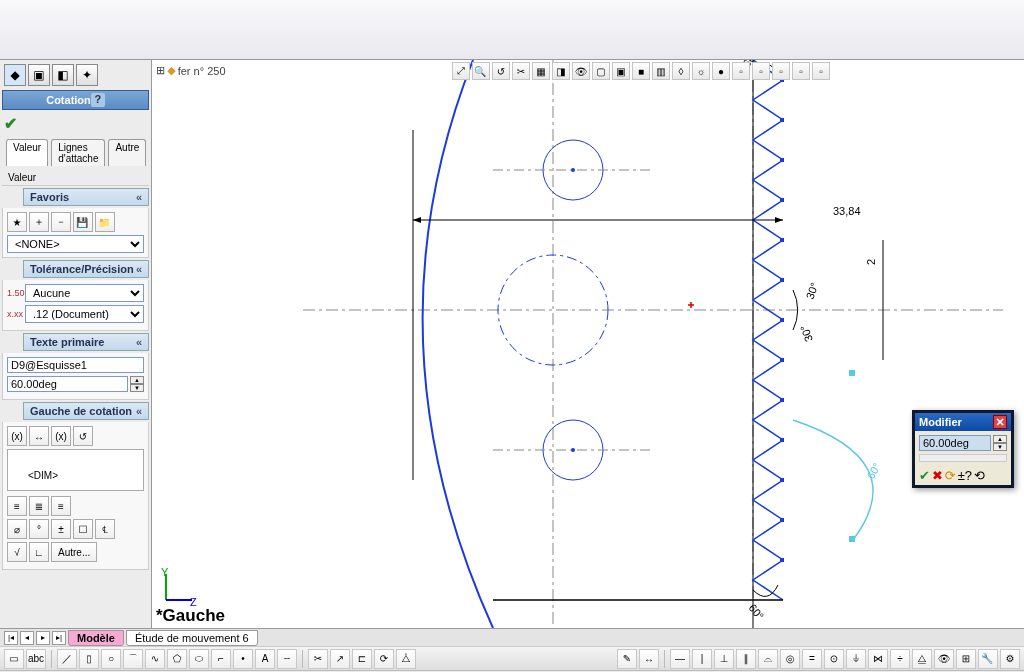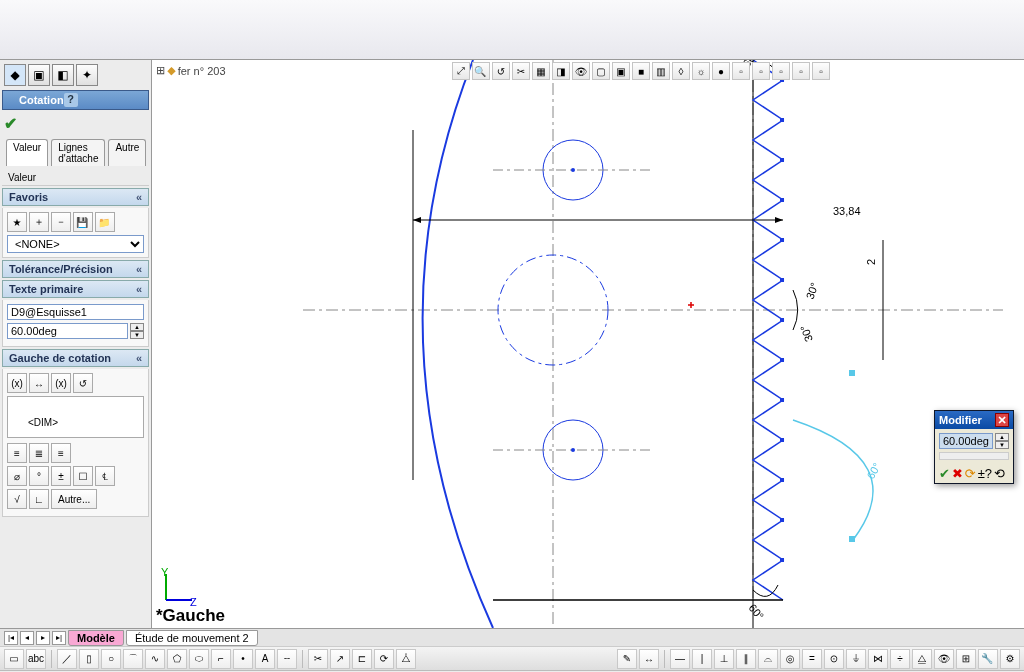--- a/index.html
+++ b/index.html
@@ -8,31 +8,31 @@
 .topbar { height: 60px; background: linear-gradient(#f9f9fb, #e8e8ee); border-bottom: 1px solid #999; display: flex; align-items: flex-end; padding: 4px 8px; }
 .topbar .spacer { flex: 1; }
 
 .main { display: flex; height: 568px; }
 
 .sidebar { width: 152px; background: #ececec; border-right: 1px solid #999; padding: 2px; display: flex; flex-direction: column; gap: 2px; }
 .panel-tabs { display: flex; gap: 2px; padding: 2px; }
 .panel-tabs .tab { width: 22px; height: 22px; border: 1px solid #888; background: linear-gradient(#fdfdfd,#e0e0e0); display: flex; align-items: center; justify-content: center; font-size: 12px; cursor: pointer; }
 .panel-tabs .tab.active { background: #d4e6f8; }
 
-.section-title { background: linear-gradient(#7ba7d6,#5b8bc6); color: #fff; padding: 2px 16px; border: 1px solid #3a5a8a; display: flex; align-items: center; justify-content: flex-start; font-weight: bold; }
+.section-title { background: linear-gradient(#7ba7d6,#5b8bc6); color: #fff; padding: 2px 16px; border: 1px solid #3a5a8a; display: flex; align-items: center; justify-content: center; font-weight: bold; }
 .section-title .help { background: #a8c8e8; color: #234; width: 14px; height: 14px; text-align: center; border-radius: 2px; cursor: pointer; }
 .section-ok { padding: 2px; }
 .section-ok span { color: #2a8a2a; font-size: 16px; font-weight: bold; }
 
 .subtabs { display: flex; gap: 3px; padding: 2px 4px; }
 .subtabs .st { padding: 2px 6px; border: 1px solid #999; border-bottom: none; background: #f4f4f4; border-radius: 3px 3px 0 0; cursor: pointer; font-size: 10px; }
 .subtabs .st.active { background: #fff; }
 .subline { padding: 2px 6px; font-size: 10px; border-bottom: 1px solid #ccc; }
 
-.grouphdr { background: linear-gradient(#dce8f4,#c4d8ec); border: 1px solid #8aa; padding: 2px 6px; display: flex; justify-content: space-between; font-weight: bold; color: #235; }
+.grouphdr { background: linear-gradient(#dce8f4,#c4d8ec); border: 1px solid #8aa; padding: 2px 6px; display: flex; justify-content: space-between; font-weight: bold; color: #235; margin-left: 21px; }
 .grouphdr .chev { color: #457; cursor: pointer; }
 
 .groupbody { background: #f8f8f8; border: 1px solid #ccc; border-top: none; padding: 4px; }
 .iconrow { display: flex; gap: 2px; margin-bottom: 3px; }
 .iconrow .ibtn { width: 20px; height: 20px; border: 1px solid #aaa; background: linear-gradient(#fff,#eee); cursor: pointer; display: flex; align-items: center; justify-content: center; font-size: 10px; }
 select, input[type=text] { width: 100%; border: 1px solid #7a9acb; background: #fff; padding: 1px 3px; font-size: 11px; }
 .field { margin-bottom: 3px; display: flex; align-items: center; gap: 2px; }
 .field .label-icon { width: 16px; font-size: 9px; color: #a33; }
 .field select, .field input { flex: 1; }
 .spin { width: 14px; display: flex; flex-direction: column; }
@@ -42,21 +42,21 @@
 .canvas-wrap { flex: 1; position: relative; background: #fff; overflow: hidden; }
 .feature-tree { position: absolute; left: 4px; top: 4px; font-size: 10px; color: #444; display: flex; align-items: center; gap: 2px; z-index: 5; }
 .feature-tree .ico { color: #d49a2a; }
 .view-label { position: absolute; left: 4px; bottom: 2px; font-weight: bold; font-size: 17px; }
 .triad { position: absolute; left: 6px; bottom: 18px; }
 svg.drawing { width: 100%; height: 100%; }
 
 .view-toolbar { position: absolute; left: 300px; top: 2px; display: flex; gap: 2px; z-index: 5; }
 .view-toolbar .vbtn { width: 18px; height: 18px; border: 1px solid #c4c4c4; background: linear-gradient(#fdfdfd,#e8e8e8); cursor: pointer; font-size: 10px; display: flex; align-items: center; justify-content: center; }
 
-.modifier-dlg { position: absolute; right: 10px; top: 410px; width: 80px; background: #ece9d8; border: 1px solid #0f172a; box-shadow: 2px 2px 6px rgba(0,0,0,.4); z-index: 20; }
+.modifier-dlg { position: absolute; right: 10px; top: 410px; width: 102px; background: #ece9d8; border: 3px solid #0f172a; box-shadow: 2px 2px 6px rgba(0,0,0,.4); z-index: 20; }
 .modifier-dlg .titlebar { background: linear-gradient(#2a6ac4,#0a4aa4); color: #fff; padding: 2px 4px; display: flex; justify-content: space-between; align-items: center; font-weight: bold; }
 .modifier-dlg .titlebar .close { background: #d44; color: #fff; width: 14px; height: 14px; text-align: center; border: 1px solid #800; cursor: pointer; }
 .modifier-dlg .body { padding: 4px; }
 .modifier-dlg .btnrow { display: flex; gap: 2px; padding: 2px 4px; }
 .modifier-dlg .btnrow span { cursor: pointer; font-size: 13px; }
 
 .bottom-tabs { height: 18px; background: #e4e4e4; border-top: 1px solid #999; display: flex; align-items: center; padding: 0 4px; gap: 2px; }
 .bottom-tabs .nav { width: 14px; height: 14px; border: 1px solid #999; background: #fff; font-size: 8px; display: flex; align-items: center; justify-content: center; cursor: pointer; }
 .bottom-tabs .tab { padding: 1px 8px; border: 1px solid #999; background: #fff; cursor: pointer; border-radius: 0 0 3px 3px; }
 .bottom-tabs .tab.active { background: #f9a8d4; font-weight: bold; }
@@ -106,20 +106,30 @@
         <div class="ibtn">－</div>
         <div class="ibtn">💾</div>
         <div class="ibtn">📁</div>
       </div>
       <select><option>&lt;NONE&gt;</option></select>
     </div>
 
     <div class="grouphdr">
       <span>Tolérance/Précision</span>
       <span class="chev">«</span>
+    </div>
+    <div class="groupbody">
+      <div class="field">
+          <span class="label-icon">1.50</span>
+        <select><option>Aucune</option></select>
+      </div>
+      <div class="field">
+          <span class="label-icon">x.xx</span>
+        <select><option>.12 (Document)</option></select>
+      </div>
     </div>
 
     <div class="grouphdr">
       <span>Texte primaire</span>
       <span class="chev">«</span>
     </div>
     <div class="groupbody">
       <div class="field">
           <input type="text" value="D9@Esquisse1" style="">
         </div>
@@ -161,21 +171,21 @@
         <div class="ibtn">∟</div>
         <div class="ibtn" style="width:auto;padding:0 6px">Autre...</div>
       </div>
     </div>
   </div>
 
   <div class="canvas-wrap">
     <div class="feature-tree">
       <span>⊞</span>
       <span class="ico">◆</span>
-      <span>fer n° 203</span>
+      <span>fer n° 250</span>
     </div>
 
     <div class="view-toolbar">
       <div class="vbtn">⤢</div>
       <div class="vbtn">🔍</div>
       <div class="vbtn">↺</div>
       <div class="vbtn">✂</div>
       <div class="vbtn">▦</div>
       <div class="vbtn">◨</div>
       <div class="vbtn">👁</div>
@@ -292,21 +302,21 @@
     <span>⟲</span>
   </div>
 </div>
 
 <div class="bottom-tabs">
   <div class="nav">|◂</div>
   <div class="nav">◂</div>
   <div class="nav">▸</div>
   <div class="nav">▸|</div>
   <div class="tab active">Modèle</div>
-  <div class="tab">Étude de mouvement 2</div>
+  <div class="tab">Étude de mouvement 6</div>
 </div>
 
 <div class="toolbar2">
   <div class="tbtn">▭</div>
   <div class="tbtn">abc</div>
   <div class="sep"></div>
   <div class="tbtn">／</div>
   <div class="tbtn">▯</div>
   <div class="tbtn">○</div>
   <div class="tbtn">⌒</div>

